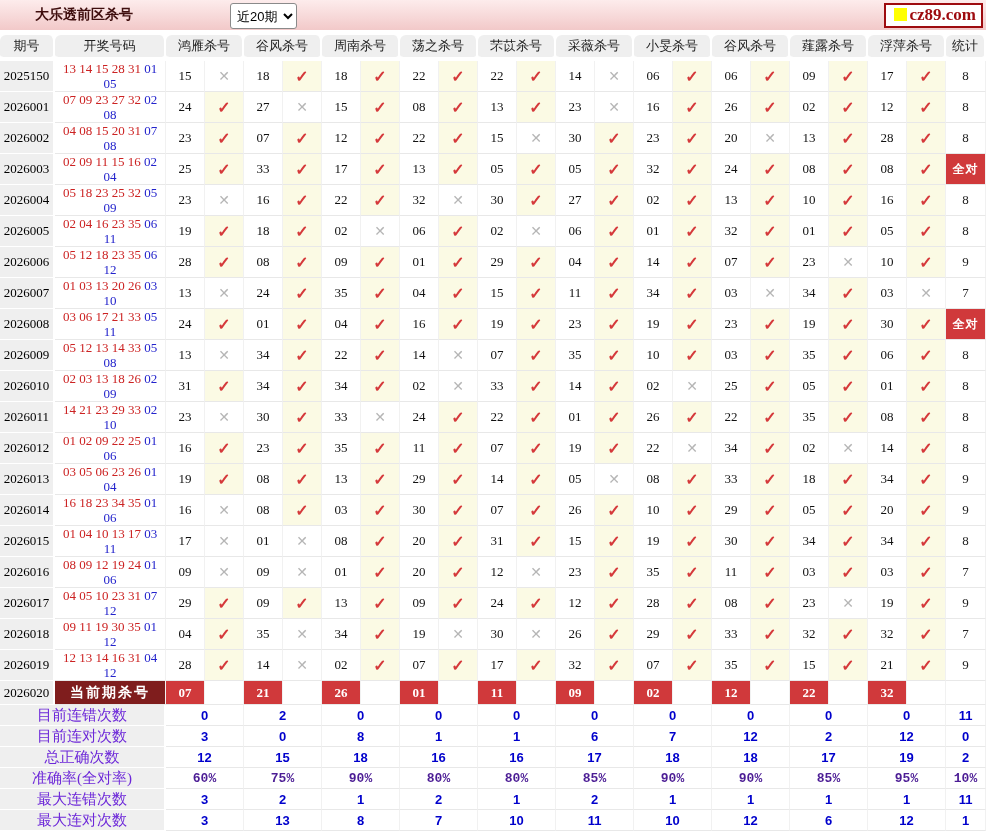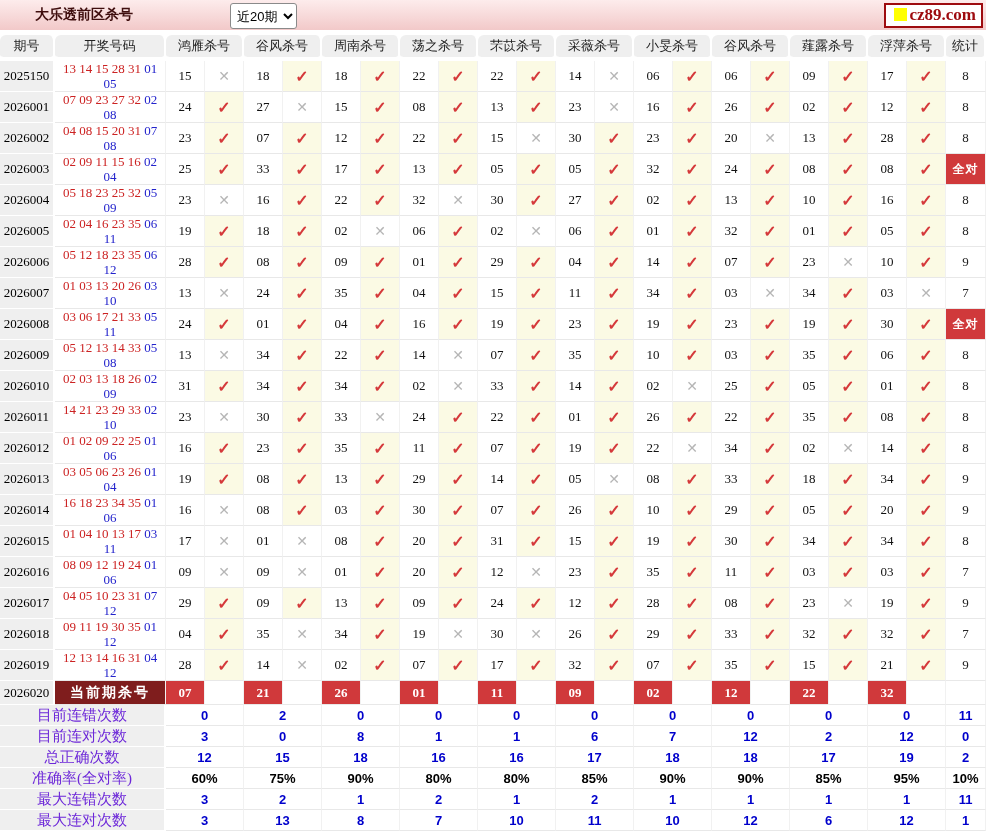--- a/index.html
+++ b/index.html
@@ -25,21 +25,21 @@
   td.stat{font-size:13px;color:#222;}
   td.allcorrect{background:#d0393b;color:#fff;font-size:12px;font-weight:bold;letter-spacing:1px;margin-top:24px;}
   
   tr.current-row td{height:23px;}
   td.banner{background:#7f1d1d;color:#fff;font-weight:bold;font-size:14px;letter-spacing:2px;font-family:"Liberation Sans",sans-serif;}
   td.cur-num{background:#d0393b;color:#fff;font-weight:bold;font-size:13px;}
   
   tr.summary td{height:20px;}
   td.slabel{background:#efefef;color:#6d28d9;font-size:15px;border-right:2px solid #fff;border-bottom:1px solid #fff;}
   td.sval{font-family:"Liberation Sans","DejaVu Sans",sans-serif;font-weight:bold;font-size:13px;color:#0000cc;}
-  td.sval.pct{color:#000000;}
+  td.sval.pct{color:#4c1d95;font-family:Liberation Mono, monospace;}
 </style>
 </head>
 <body>
 
 <div class="topbar">
   <span class="title">大乐透前区杀号</span>
   <select class="range-select" id="rangeSel"><option>近20期</option></select>
   <span class="logo"><span class="sq"></span><span>cz89.com</span></span>
 </div>
 

